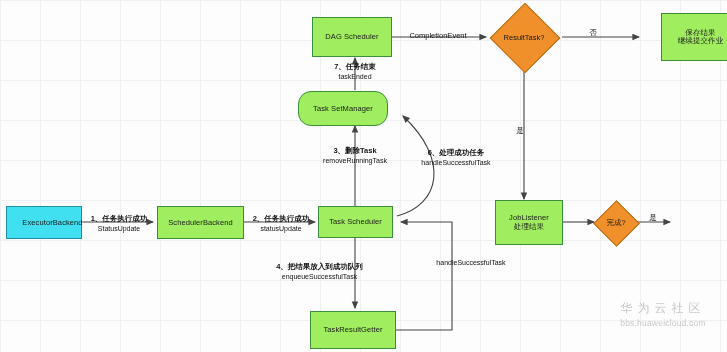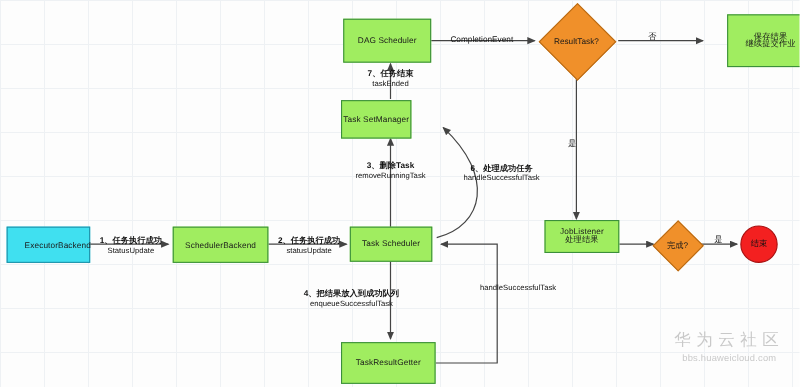--- a/index.html
+++ b/index.html
@@ -100,21 +100,21 @@
   }
   .watermark {
     position: absolute;
     z-index: 6;
     text-align: center;
     color: #c9c9c9;
     user-select: none;
   }
   .watermark .wm-cn {
     display: block;
-    font-size: 15px;
+    font-size: 12px;
     letter-spacing: 5px;
   }
   .watermark .wm-en {
     display: block;
     font-size: 8.5px;
     letter-spacing: 0.2px;
     margin-top: 1px;
   }
 </style>
 </head>
@@ -165,51 +165,48 @@
   </div>
 
   <div class="node rect" style="left:318px; top:206px; width:75px; height:32px;">
     <span>Task Scheduler</span>
   </div>
 
   <div class="node rect" style="left:310px; top:311px; width:86px; height:38px;">
     <span>TaskResultGetter</span>
   </div>
 
-  <div class="node rect" style="left:310px; top:91px; width:64px; height:35px;">
+  <div class="node rect" style="left:298px; top:91px; width:90px; height:35px;border-radius:13px;">
     <span>Task SetManager</span>
   </div>
 
   <div class="node rect" style="left:312px; top:17px; width:80px; height:40px;justify-content:center;">
     <span>DAG Scheduler</span>
   </div>
 
   <div class="diamond-shape" style="left:500px; top:13px; width:48px; height:48px;"></div>
   <div class="diamond-label" style="left:489px; top:28px; width:70px; height:18px;">
     <span>ResultTask?</span>
   </div>
 
   <div class="node rect" style="left:641px; top:13px; width:79px; height:48px;margin-left:20px;">
     <span>保存结果</span>
     <span class="sub">继续提交作业</span>
   </div>
 
-  <div class="node rect" style="left:495px; top:200px; width:68px; height:30px;">
+  <div class="node rect" style="left:495px; top:200px; width:68px; height:45px;">
     <span>JobListener</span>
     <span class="sub">处理结果</span>
   </div>
 
   <div class="diamond-shape" style="left:600px; top:207px; width:31px; height:31px;"></div>
   <div class="diamond-label" style="left:592px; top:215px; width:48px; height:15px;">
     <span>完成?</span>
   </div>
 
-  <div class="node circle" style="left:673px; top:205px; width:34px; height:34px;">
-    <span>结束</span>
-  </div>
 
   <div class="edge-label" style="left:84px; top:214px; width:70px;">
     <span class="cn">1、任务执行成功</span>
     <span class="en">StatusUpdate</span>
   </div>
 
   <div class="edge-label" style="left:246px; top:214px; width:70px;">
     <span class="cn">2、任务执行成功</span>
     <span class="en">statusUpdate</span>
   </div>

